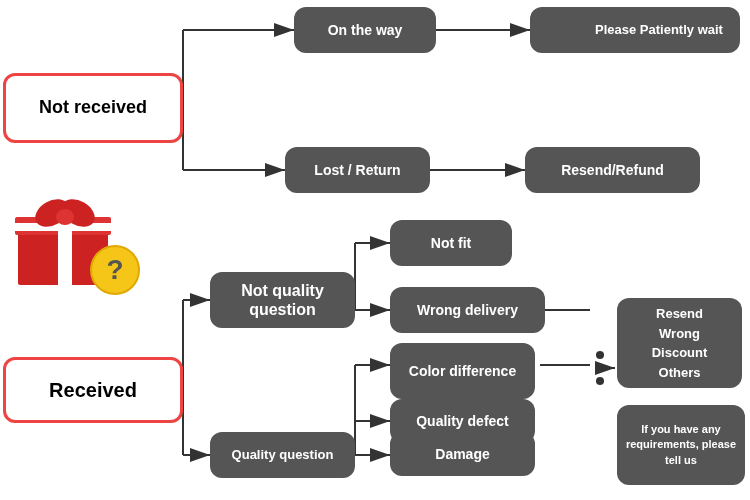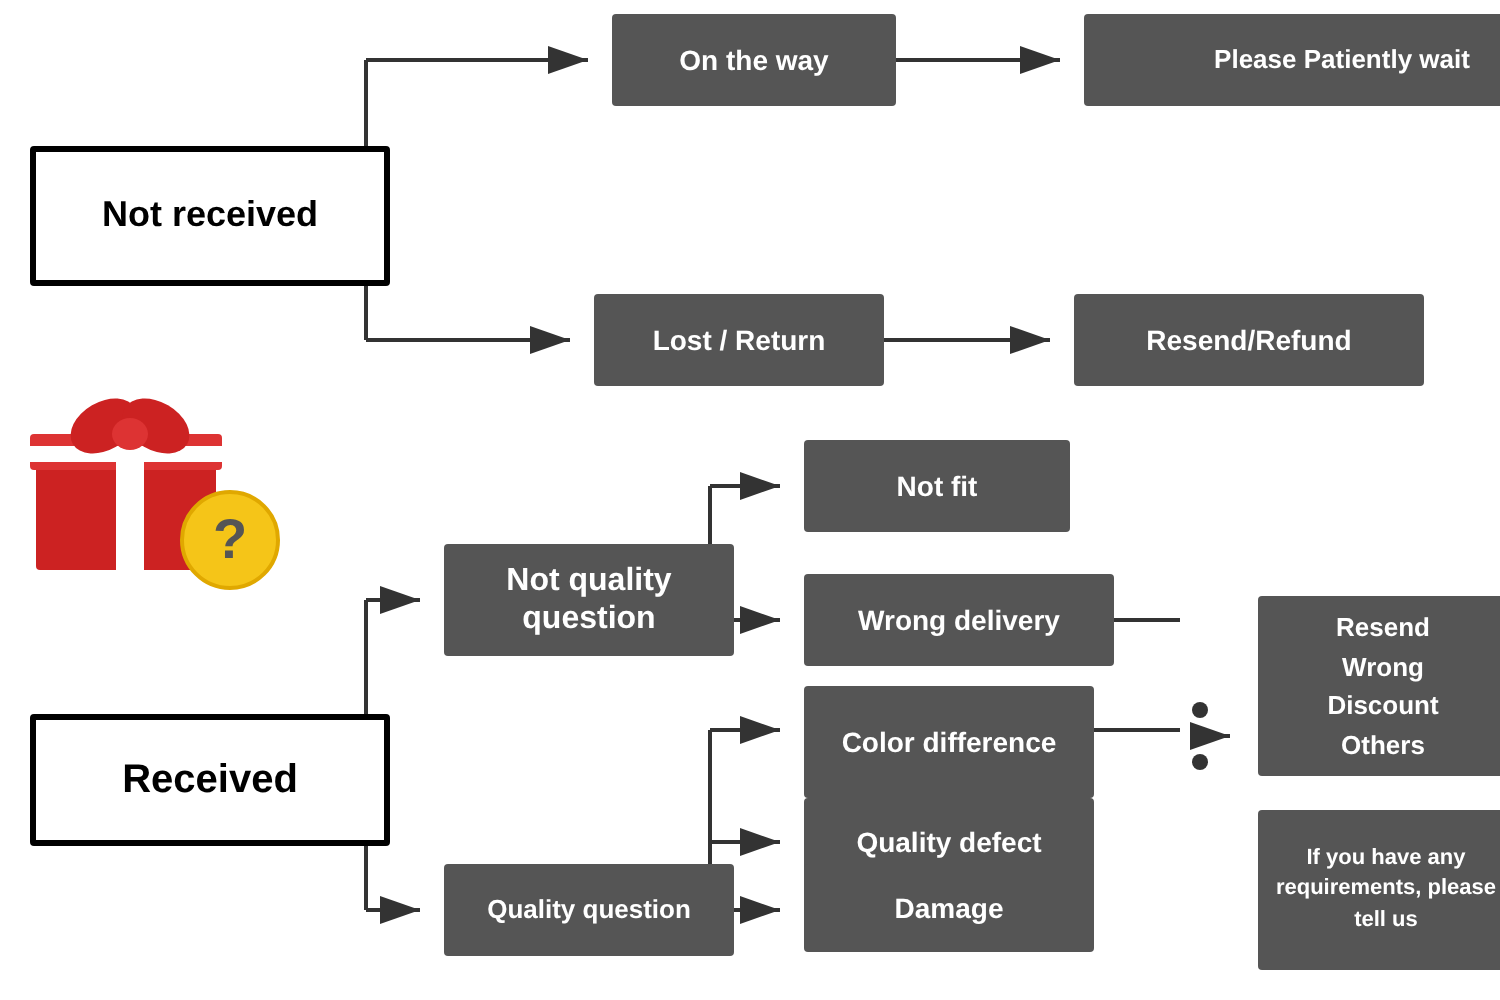--- a/index.html
+++ b/index.html
@@ -15,39 +15,38 @@
     .diagram {
       position: absolute;
       top: 0; left: 0;
       width: 750px;
       height: 500px;
     }
 
     
     .box {
       position: absolute;
-      border-radius: 2px;
+      border-radius: 12px;
       display: flex;
       align-items: center;
       justify-content: center;
       text-align: center;
       font-weight: bold;
       font-size: 14px;
       line-height: 1.2;
-      margin-left: 12px;
     }
 
     .box-dark {
       background: #555;
       color: #fff;
     }
 
     .box-main {
       background: #fff;
-      border: 3px solid #000000;
+      border: 3px solid #ef4444;
       color: #000;
       font-size: 20px;
       font-weight: bold;
       text-align: right;
     }
 
     
     .lines-svg {
       position: absolute;
       top: 0; left: 0;
@@ -168,21 +167,21 @@
     
     <div class="question-bubble">?</div>
   </div>
 
   <div class="box box-main" style="left:3px; top:357px; width:180px; height:66px; font-size:20px;">Received</div>
 
   <div class="box box-dark" style="left:210px; top:272px; width:145px; height:56px; font-size:16px;">Not quality question</div>
 
   <div class="box box-dark" style="left:210px; top:432px; width:145px; height:46px; font-size:13px;">Quality question</div>
 
-  <div class="box box-dark" style="left:390px; top:220px; width:133px; height:46px;">Not fit</div>
+  <div class="box box-dark" style="left:390px; top:220px; width:122px; height:46px;">Not fit</div>
 
   <div class="box box-dark" style="left:390px; top:287px; width:155px; height:46px;">Wrong delivery</div>
 
   <div class="box box-dark" style="left:390px; top:343px; width:145px; height:56px;">Color difference</div>
 
   <div class="box box-dark" style="left:390px; top:399px; width:145px; height:44px;">Quality defect</div>
 
   <div class="box box-dark" style="left:390px; top:432px; width:145px; height:44px;">Damage</div>
 
   <div class="box box-dark" style="left:617px; top:298px; width:125px; height:90px; font-size:13px; white-space: pre-line; line-height:1.5;">

